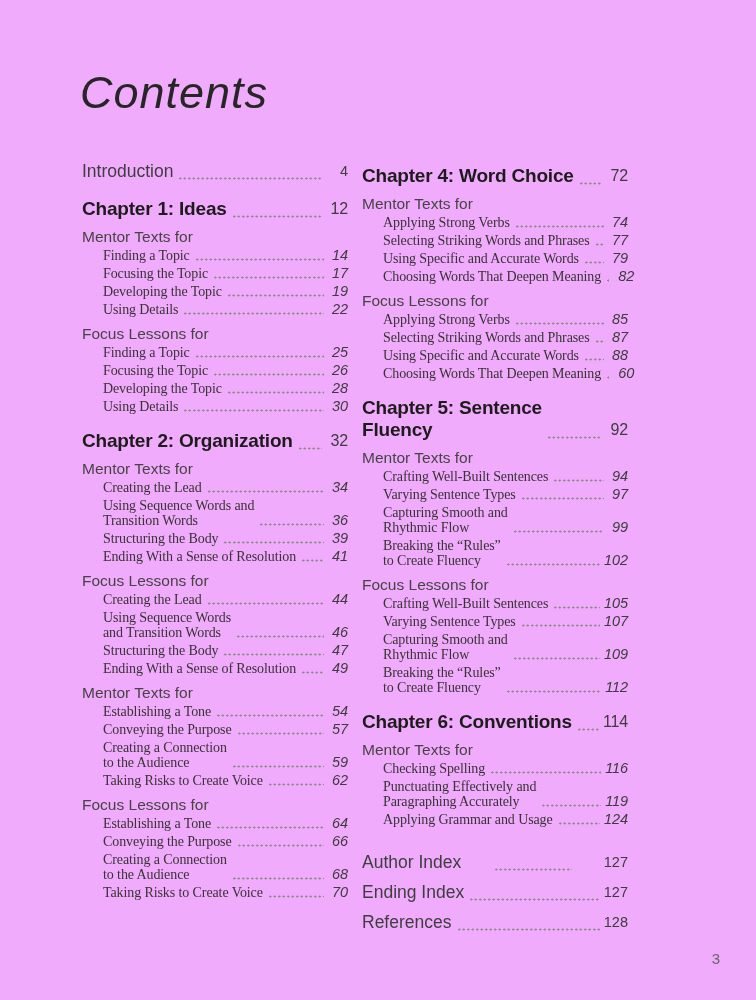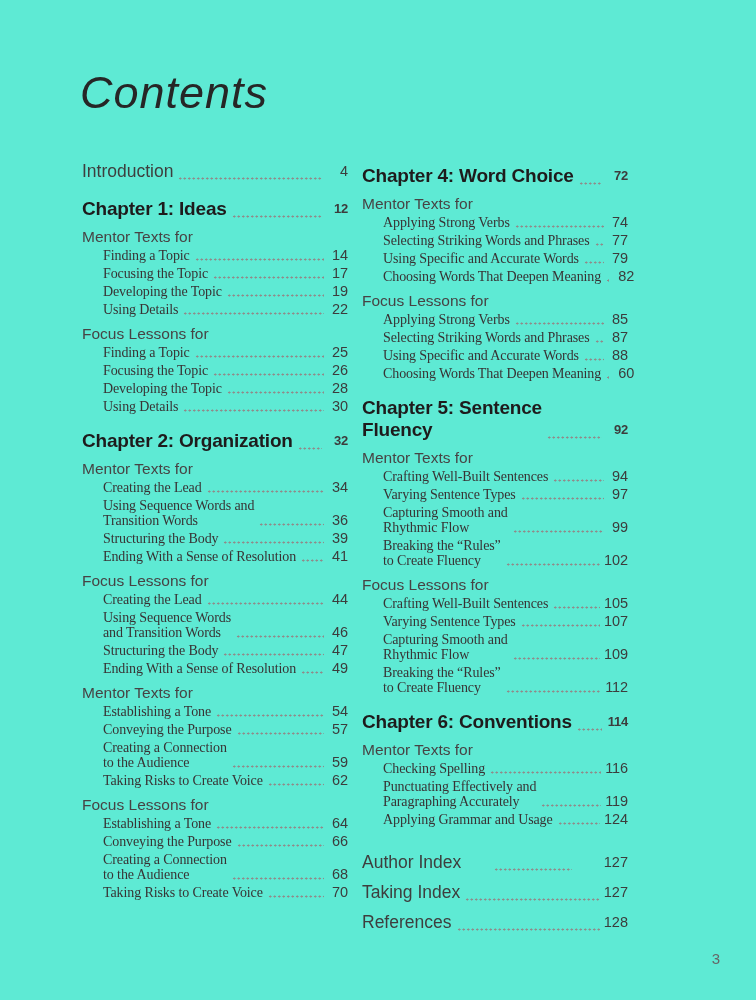--- a/index.html
+++ b/index.html
@@ -1,20 +1,20 @@
 <!DOCTYPE html>
 <html><head>
 <meta charset="utf-8">
 <style>
   html, body { margin: 0; padding: 0; background: #ffffff; }
   .page {
     position: relative;
     width: 756px;
     height: 1000px;
-    background: #5eead4;
+    background: #f0abfc;
     font-family: "Liberation Sans", sans-serif;
     overflow: hidden;
   }
   .title {
     position: absolute;
     left: 80px;
     top: 68px;
     margin: 0;
     font-family: "Liberation Sans", sans-serif;
     font-style: italic;
@@ -69,40 +69,40 @@
   .chapter {
     font-size: 19px;
     line-height: 22px;
     font-weight: bold;
     letter-spacing: -0.2px;
     color: #1e1b1c;
     margin-top: 16px;
     margin-bottom: 1px;
   }
   .col > .chapter:first-child { margin-top: 5px; }
-  .chapter .pagenum { font-weight: bold; font-size: 13px; text-align: right; }
+  .chapter .pagenum { font-weight: normal; font-size: 16px; text-align: right; }
 
   .group {
     font-size: 15.5px;
     line-height: 18px;
     color: #474344;
     margin-top: 8px;
     margin-bottom: 2px;
   }
 
   .entry {
     font-family: "Liberation Serif", serif;
     font-size: 14px;
     letter-spacing: -0.1px;
     line-height: 15px;
     color: #383334;
     padding-left: 21px;
     margin-bottom: 3px;
   }
-  .entry .pagenum { font-size: 14.5px; min-width: 20px; }
+  .entry .pagenum { font-size: 14.5px; min-width: 20px; font-style: italic; }
 
   .folio {
     position: absolute;
     right: 36px;
     top: 950px;
     font-size: 15px;
     color: #666666;
   }
 </style>
 </head>
@@ -401,21 +401,21 @@
           <span class="label">Applying Grammar and Usage</span>
           <span class="leader"></span>
           <span class="pagenum">124</span>
         </div>
         <div class="row toplevel">
           <span class="label">Author Index</span>
           <span class="leader"></span>
           <span class="pagenum">127</span>
         </div>
         <div class="row toplevel">
-          <span class="label">Taking Index</span>
+          <span class="label">Ending Index</span>
           <span class="leader"></span>
           <span class="pagenum">127</span>
         </div>
         <div class="row toplevel">
           <span class="label">References</span>
           <span class="leader"></span>
           <span class="pagenum">128</span>
         </div>
       </div>
   </div>

